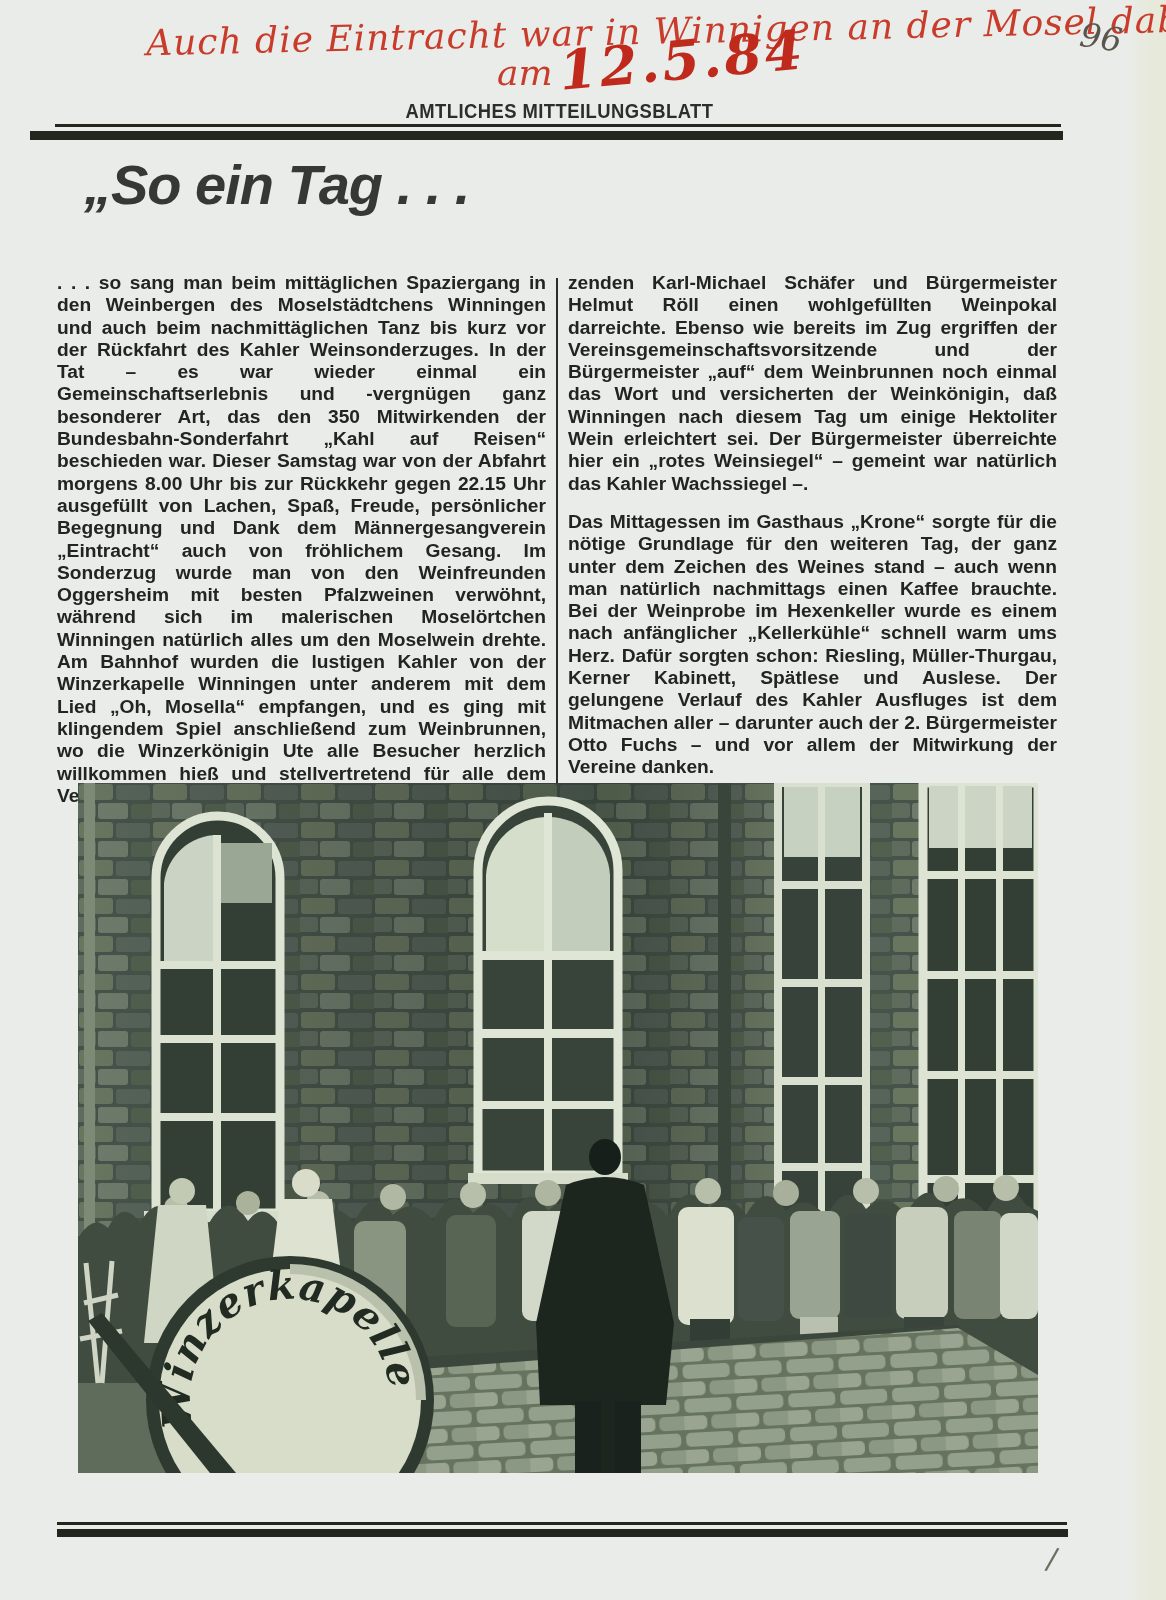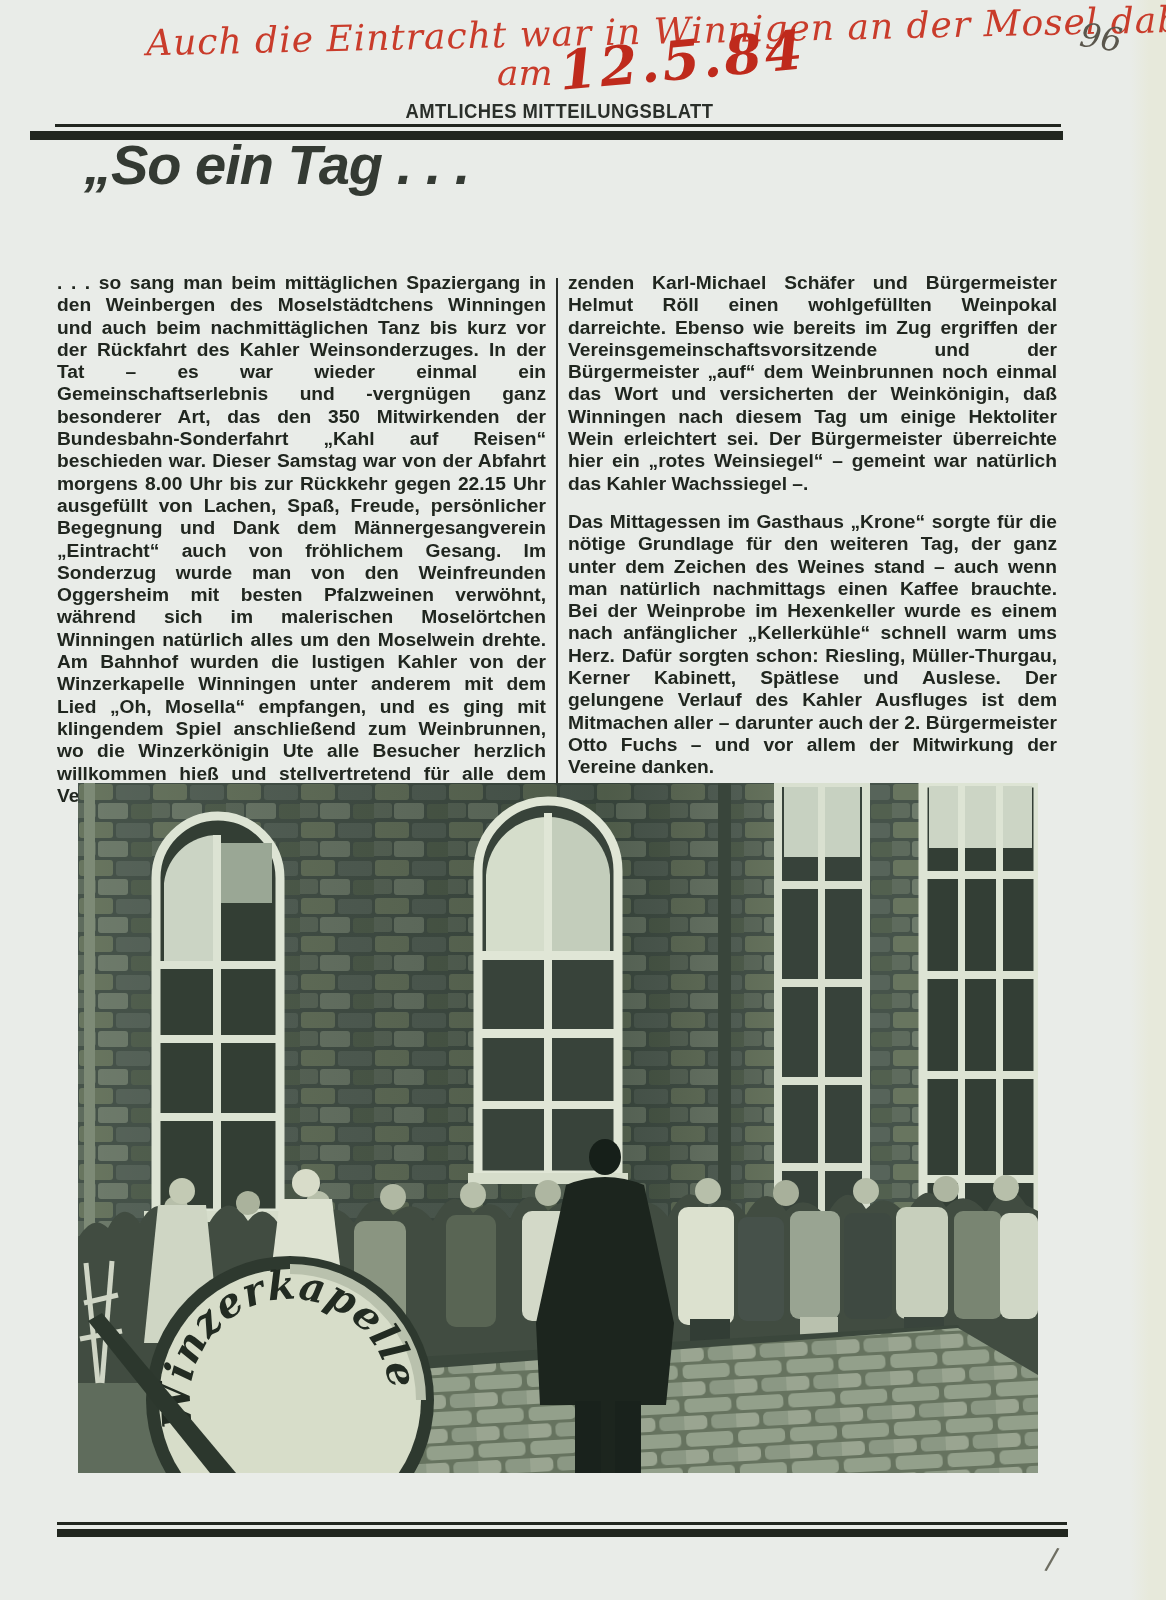--- a/index.html
+++ b/index.html
@@ -21,21 +21,21 @@
   .masthead{position:absolute;left:57px;top:100px;width:1005px;text-align:center;font-size:20px;
     font-weight:bold;letter-spacing:.5px;color:#2a2f2a;transform:scaleX(.92);}
   .rule{position:absolute;background:#21261f;}
   .rule-top-thin{left:55px;top:124px;width:1006px;height:3px;}
   .rule-top-thick{left:30px;top:131px;width:1033px;height:9px;}
   .rule-bot-thin{left:57px;top:1522px;width:1010px;height:3px;}
   .rule-bot-thick{left:57px;top:1529px;width:1011px;height:8px;}
   
   .headline{position:absolute;color:#343a33;font-weight:bold;font-style:italic;
     letter-spacing:-1px;white-space:nowrap;}
-  .headline.l1{left:84px;top:132px;font-size:56px;}
+  .headline.l1{left:84px;top:152px;font-size:56px;}
   .headline.l2{left:98px;top:204px;font-size:56px;}
   
   .columns{position:absolute;left:57px;top:272px;width:1002px;display:flex;}
   .col{width:489px;font-size:19.2px;line-height:22.3px;text-align:justify;color:#20261f;}
   .col p{margin:0 0 16px 0;font-weight:bold;}
   .col-divider{width:2px;background:#2b2f2b;margin:6px 10px 0 10px;}
   
   .photo{position:absolute;left:78px;top:783px;width:960px;height:690px;background:#5f6c5c;}
   .photo svg{display:block;width:960px;height:690px;}
   .photo::after{content:"";position:absolute;inset:0;

